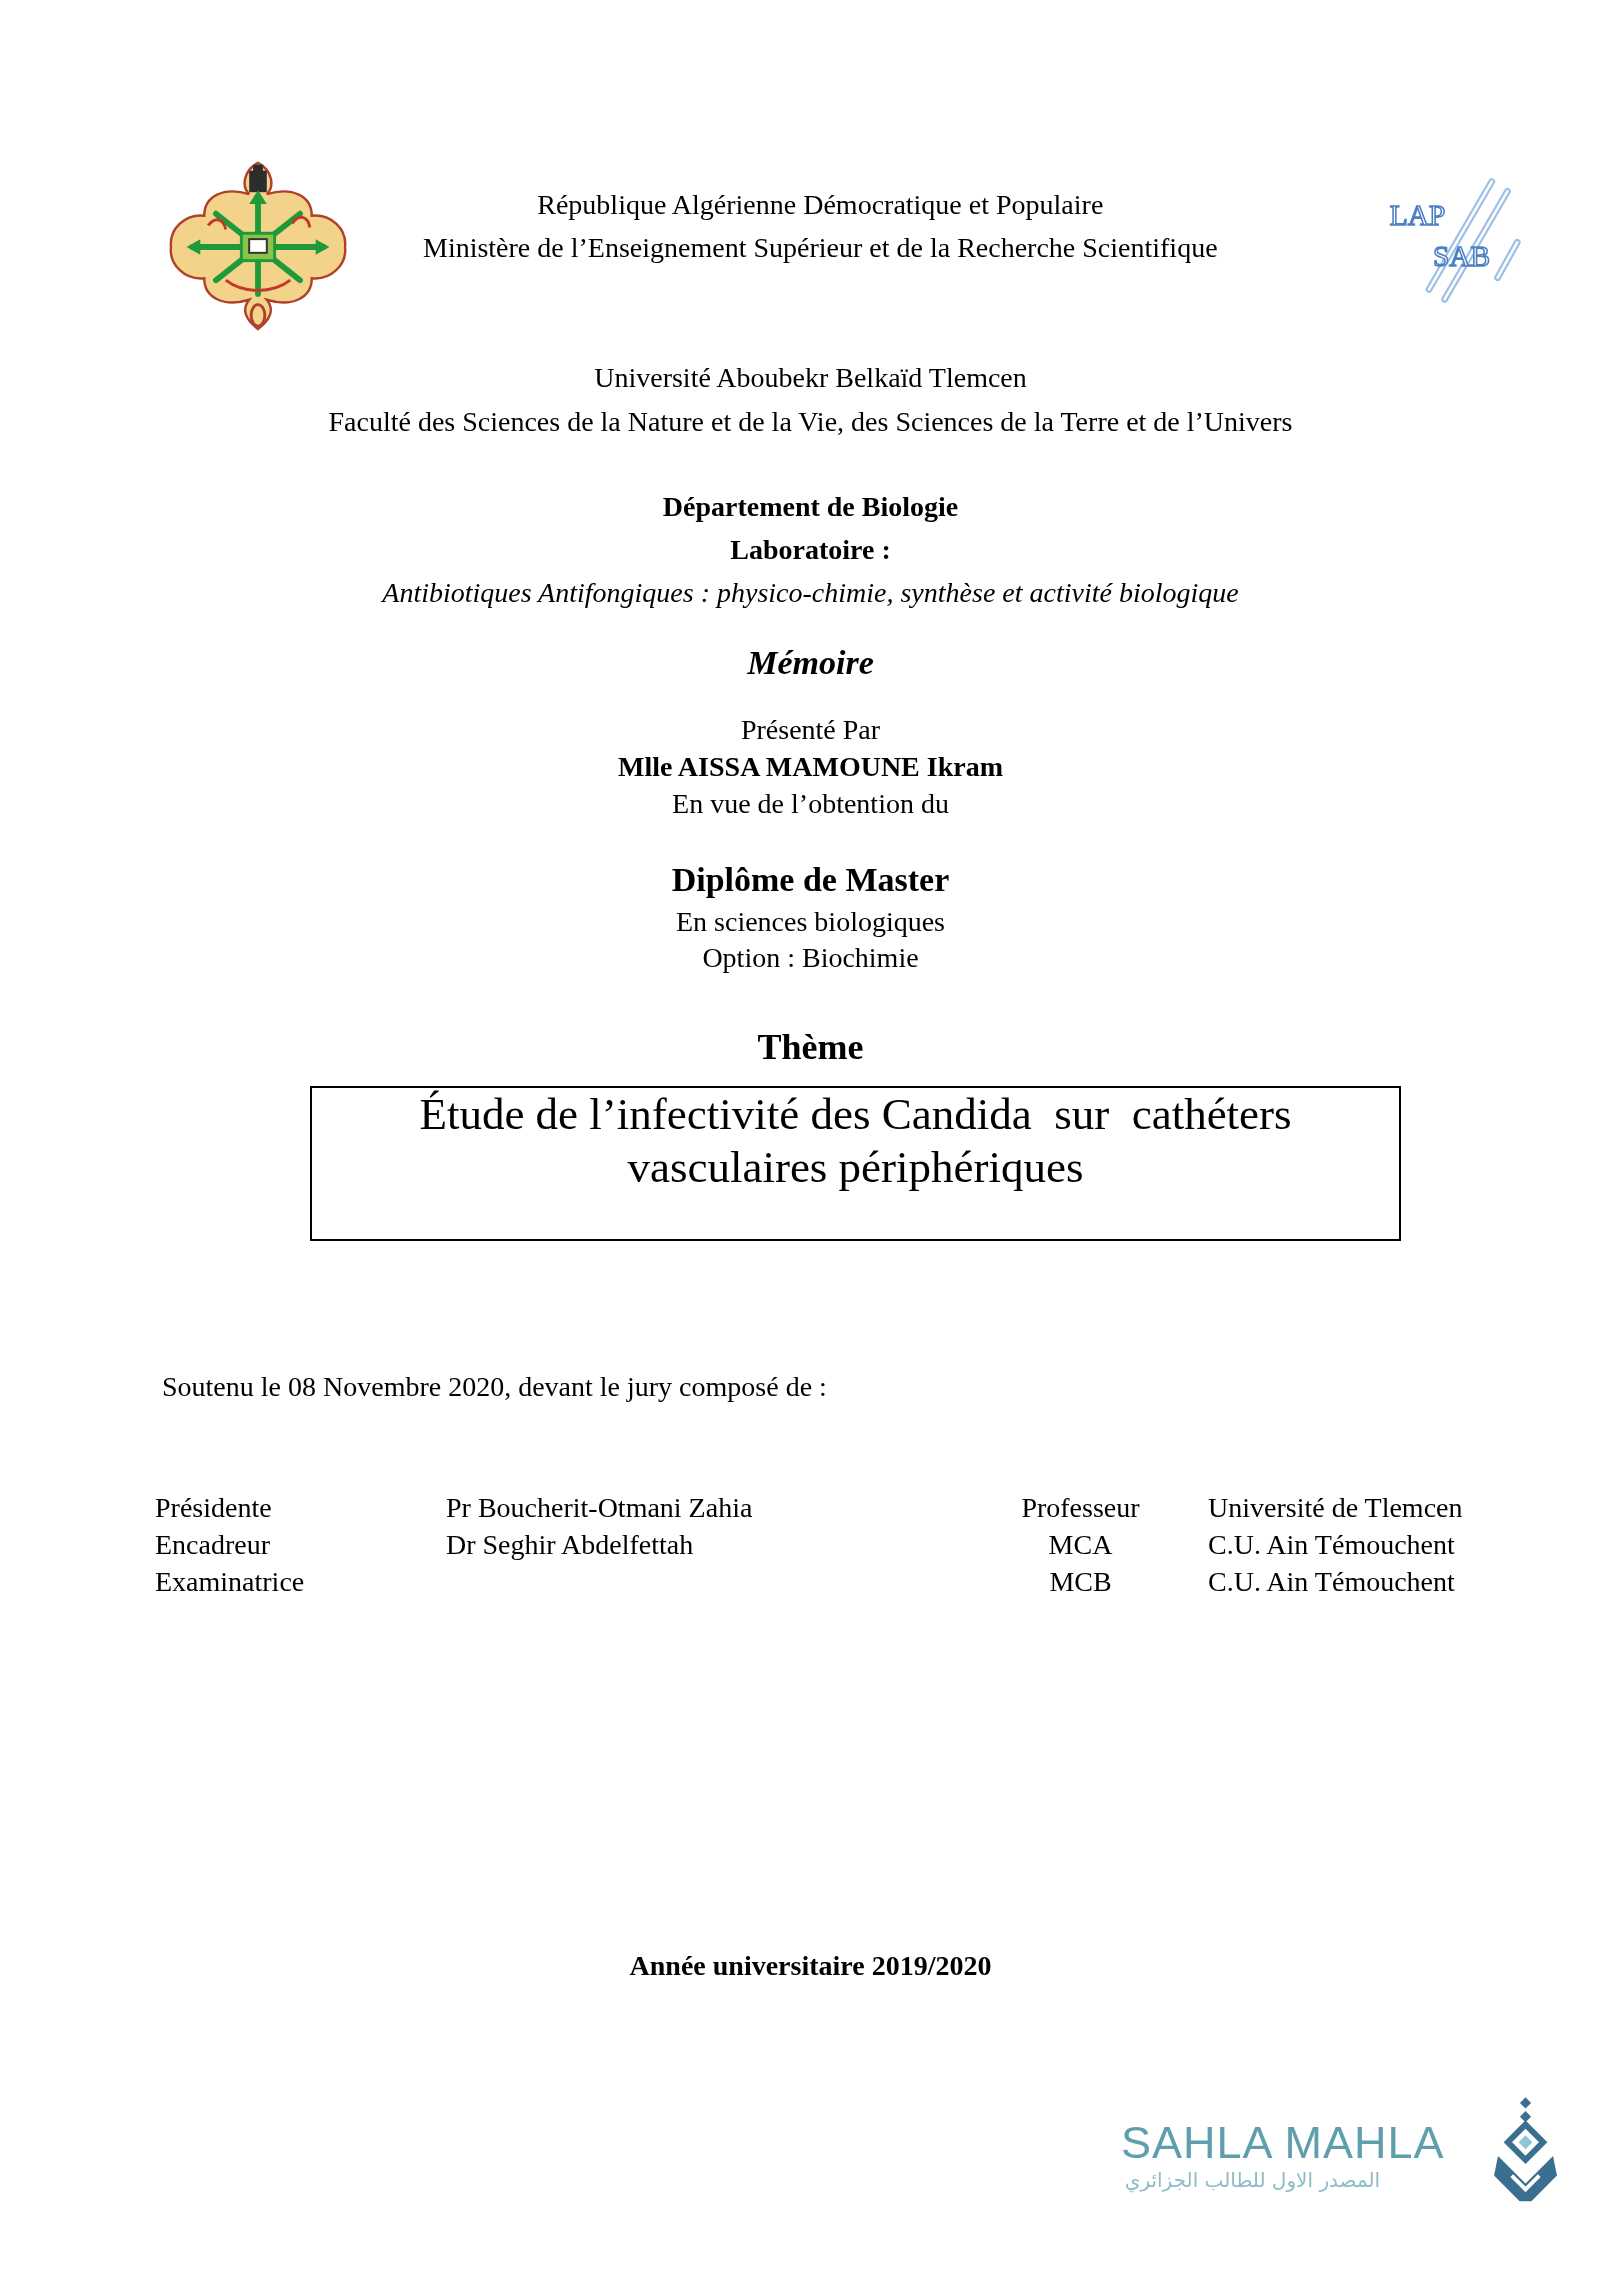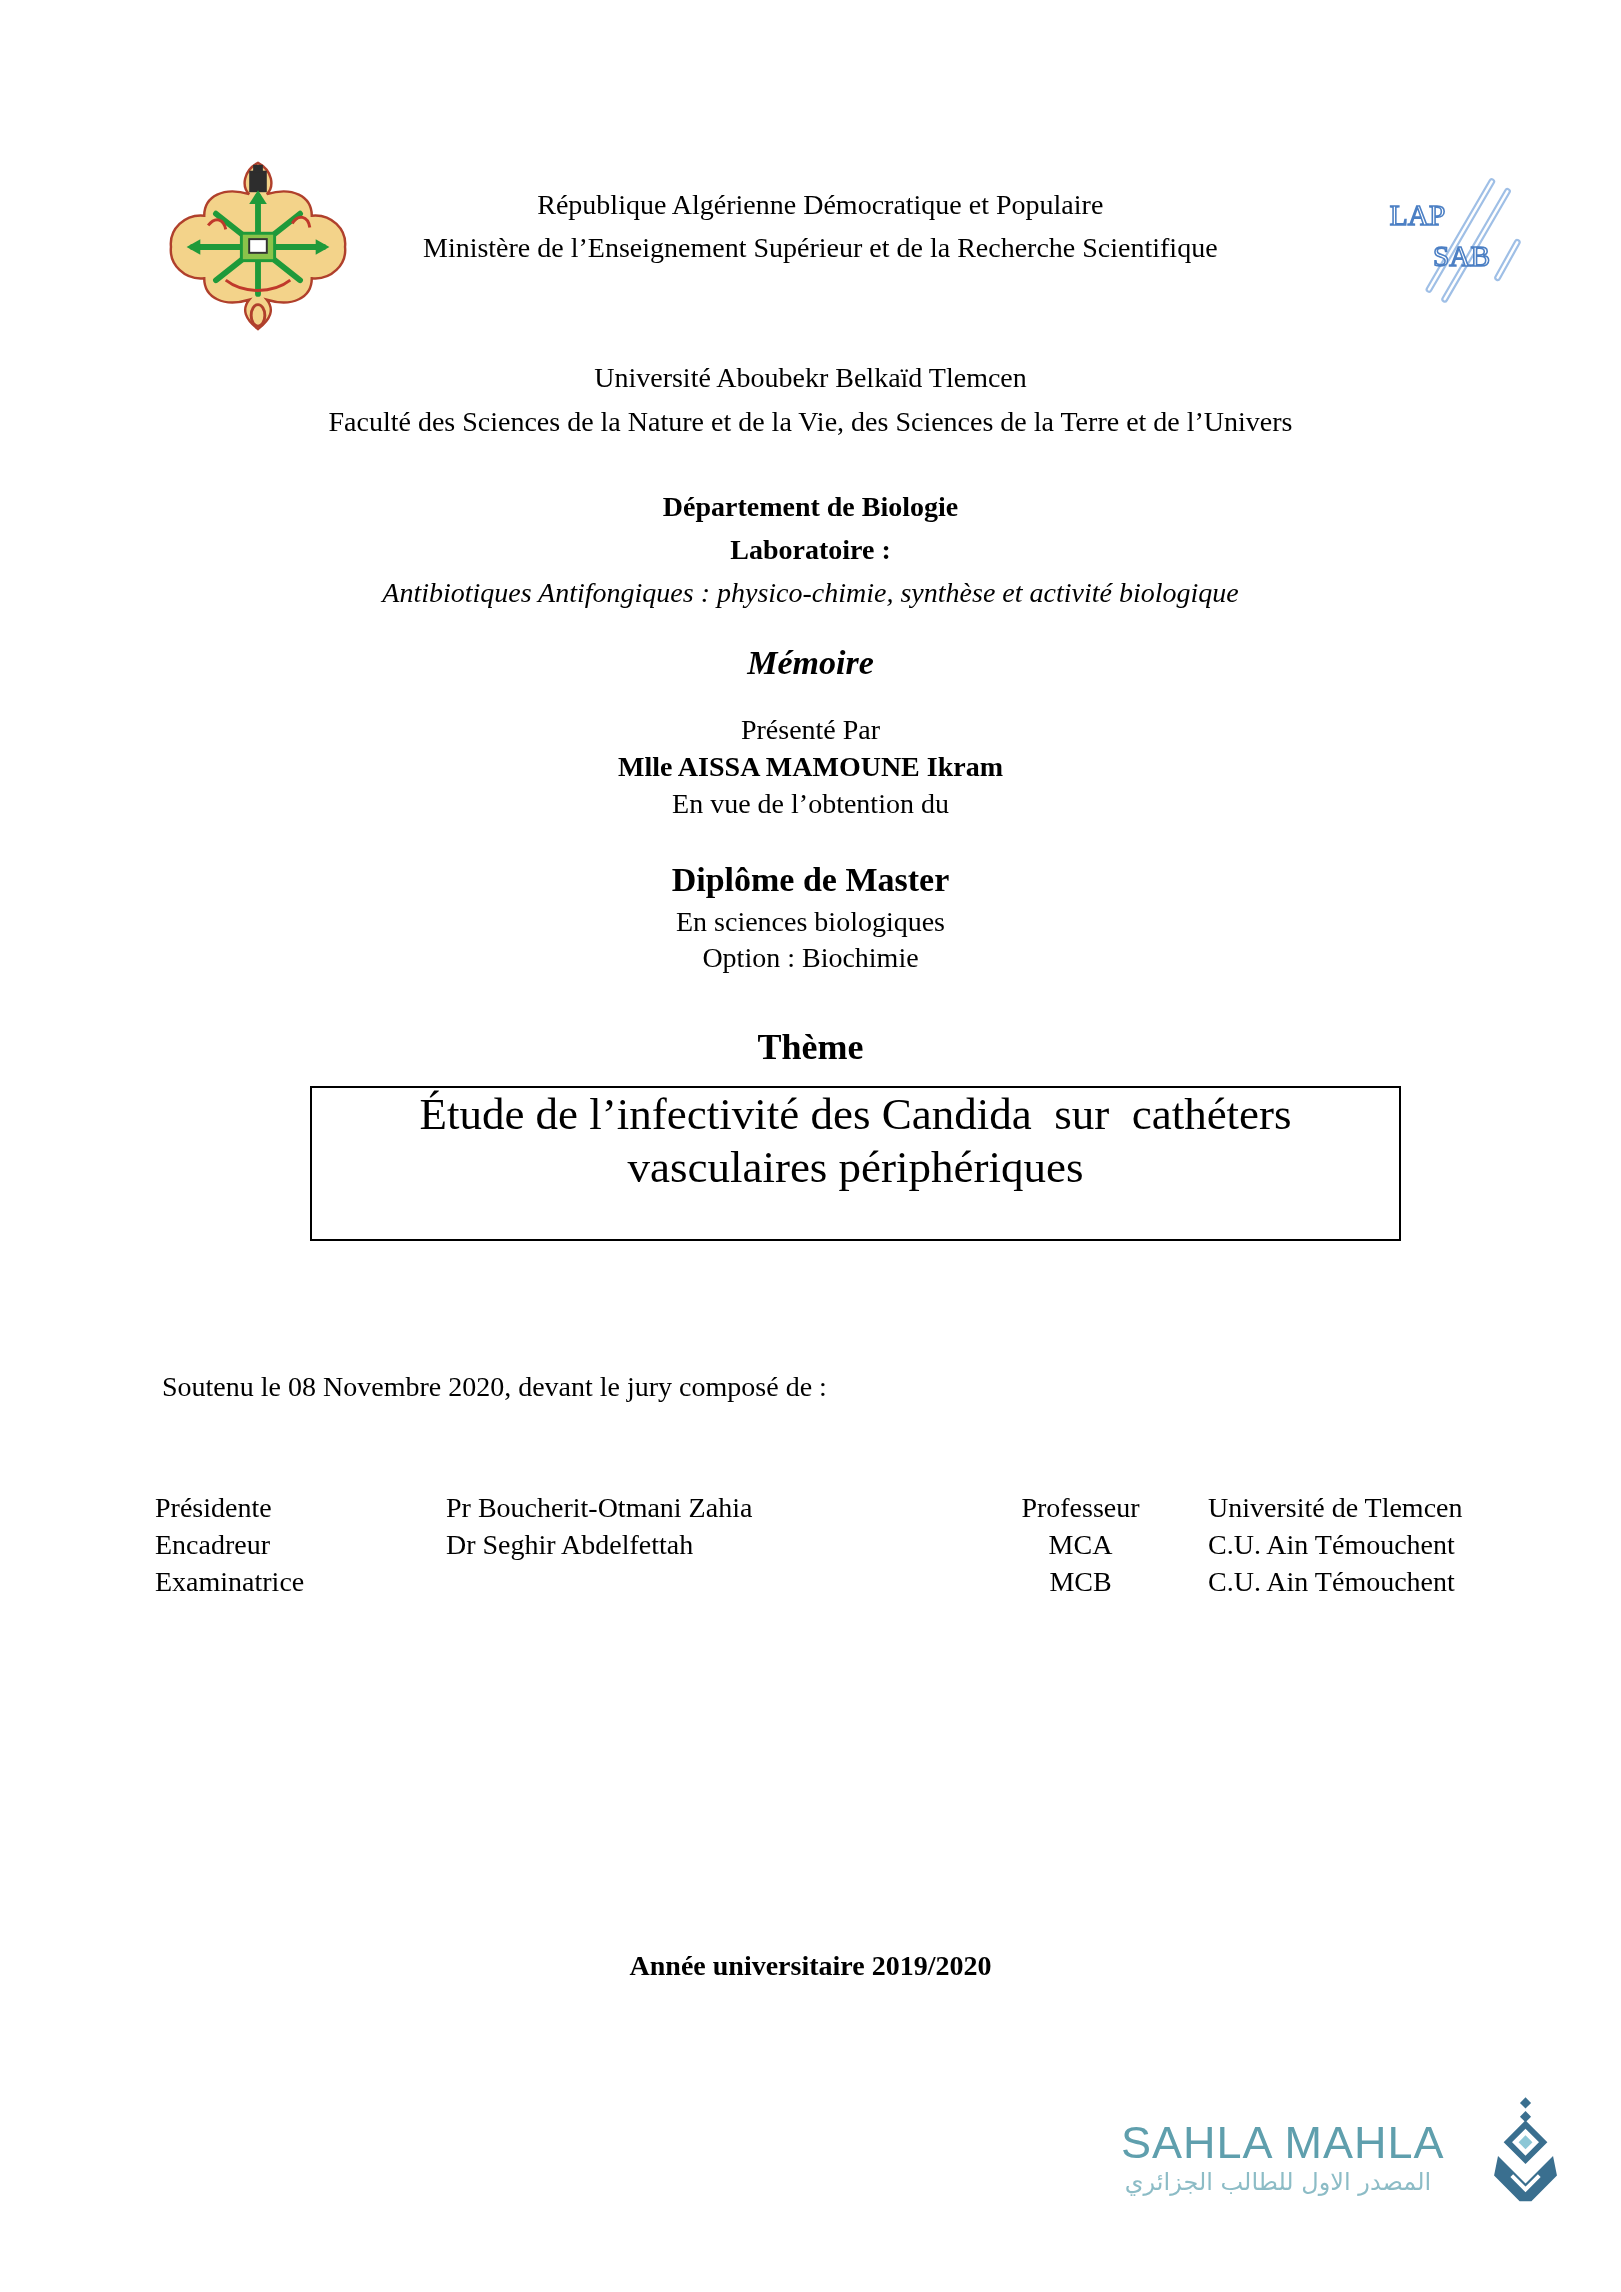--- a/index.html
+++ b/index.html
@@ -30,21 +30,21 @@
   .jury-role { position: absolute; left: 155px; }
   .jury-name { position: absolute; left: 446px; }
   .jury-grade { position: absolute; left: 990px; width: 181px; text-align: center; }
   .jury-inst { position: absolute; left: 1208px; }
 
   
   #watermark { position: absolute; left: 1115px; top: 2107px; width: 441px; height: 108px; }
   #wm-text { position: absolute; left: 5.9px; top: 9.8px; font-family: "Liberation Sans", "DejaVu Sans", sans-serif;
     font-size: 45px; letter-spacing: 1px; color: #5f9fad; font-weight: normal; white-space: nowrap; }
   #wm-arabic { position: absolute; left: 9.8px; top: 61px; font-family: "DejaVu Sans", sans-serif;
-    font-size: 24px; color: #8cbcc6; white-space: nowrap; direction: rtl; }
+    font-size: 20px; color: #8cbcc6; white-space: nowrap; direction: rtl; }
   #wm-emblem { position: absolute; left: 377px; top: -9.8px; width: 69px; height: 113px; }
 </style>
 </head>
 <body>
 
 <div id="logo-univ" class="abs">
   <svg width="186" height="176" viewBox="0 0 190 180">
 
     <path d="M95 6 C110 14 112 30 104 38 C130 30 150 40 150 60 C170 58 186 74 184 92 C186 110 170 126 150 124 C150 144 130 154 104 146 C112 156 108 166 95 176 C82 166 78 156 86 146 C60 154 40 144 40 124 C20 126 4 110 6 92 C4 74 20 58 40 60 C40 40 60 30 86 38 C78 30 80 14 95 6 Z" fill="#f3d38a" stroke="#b0402c" stroke-width="2.5"></path>
 

